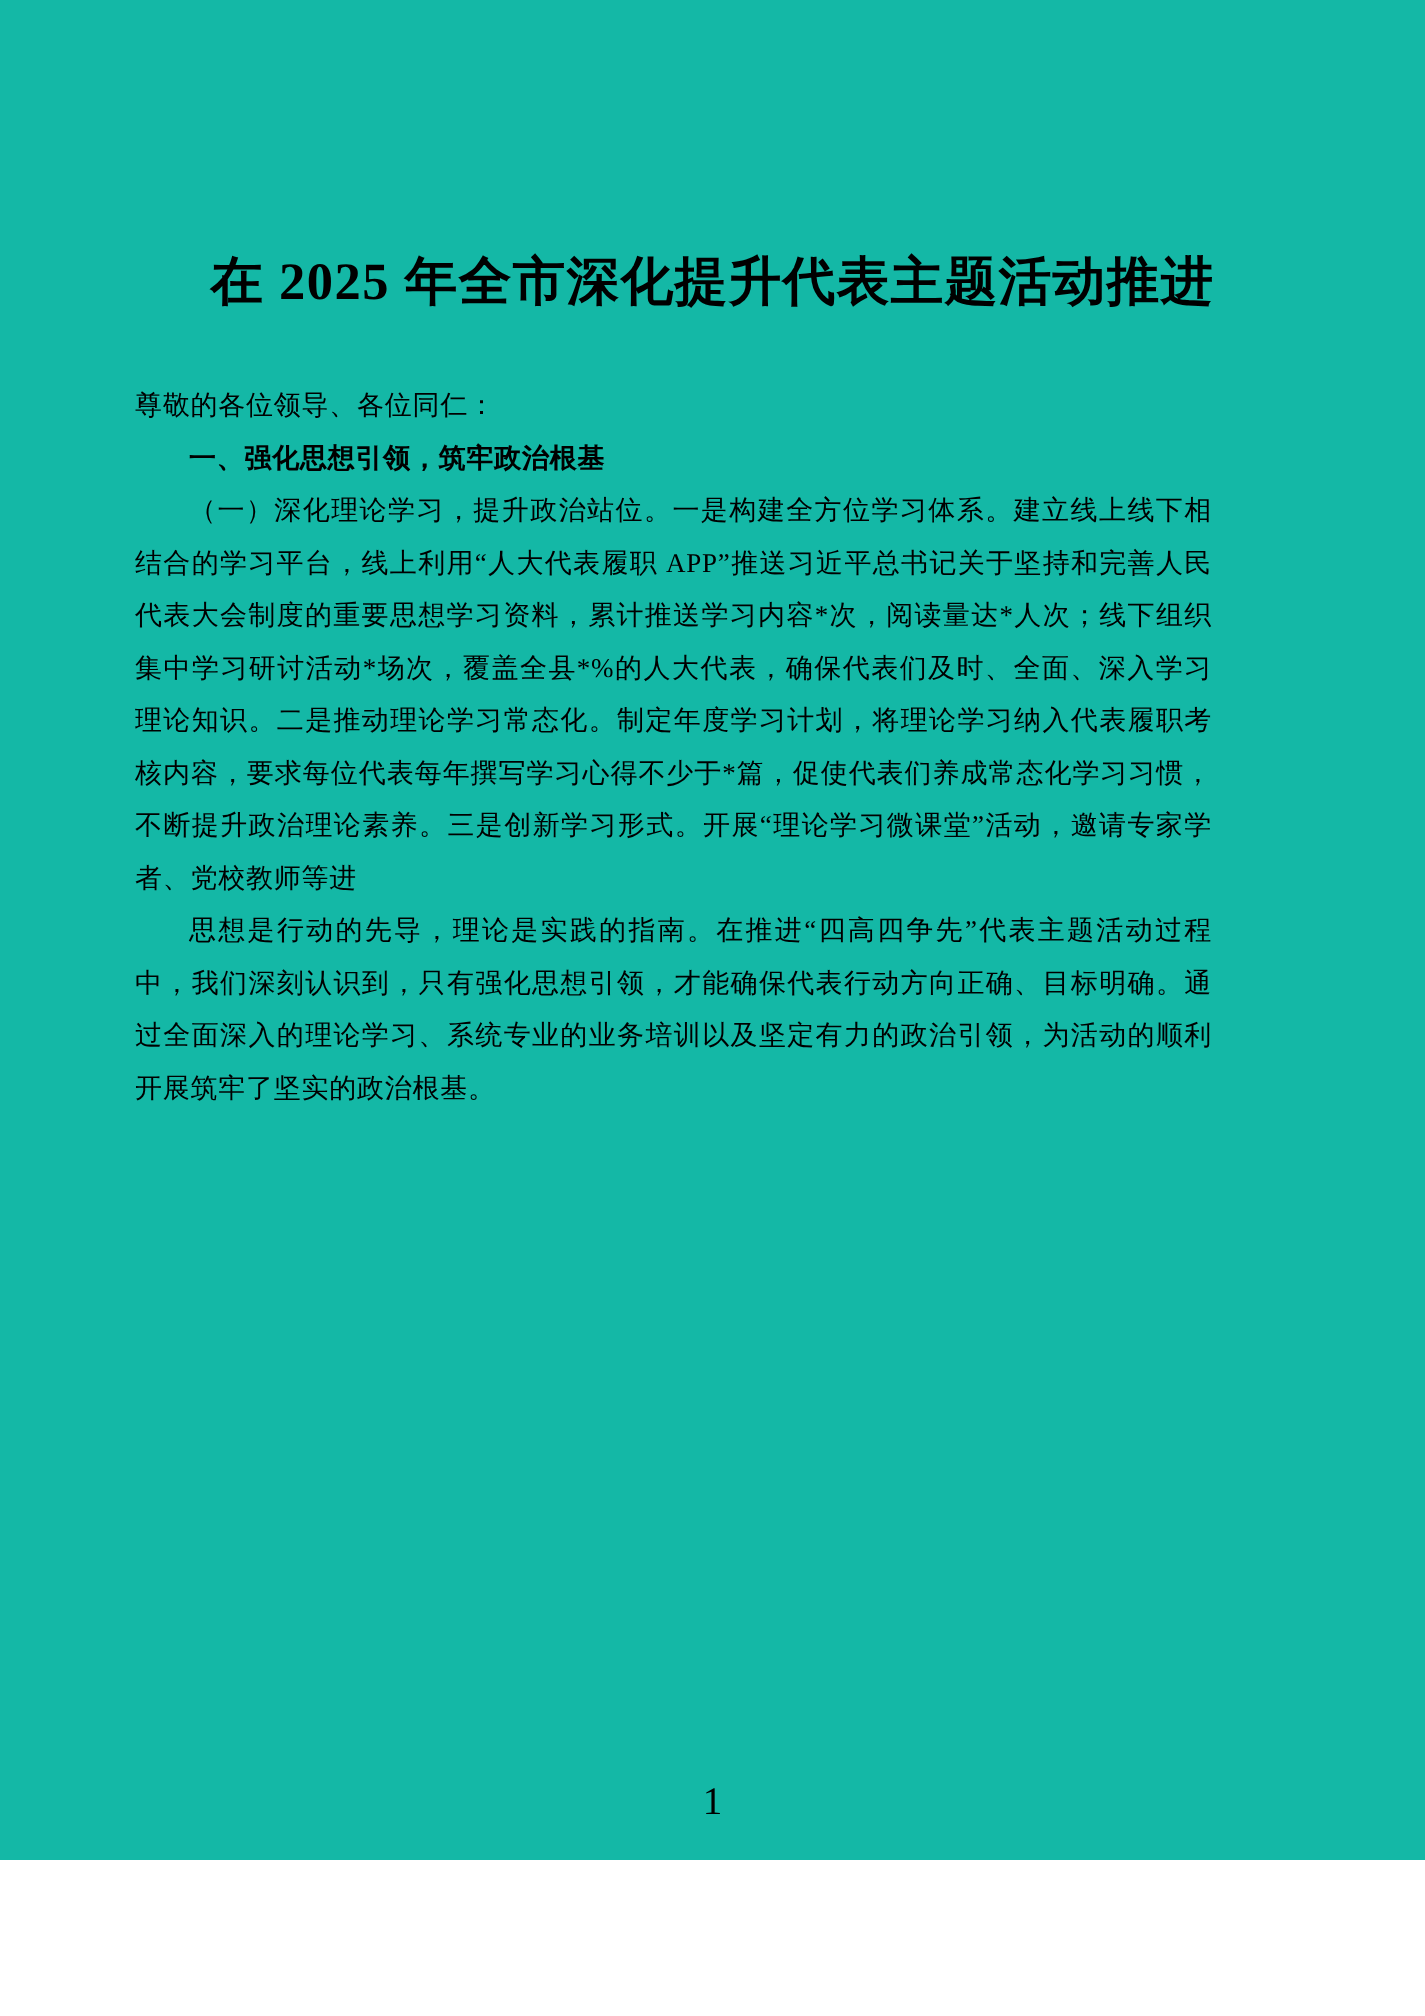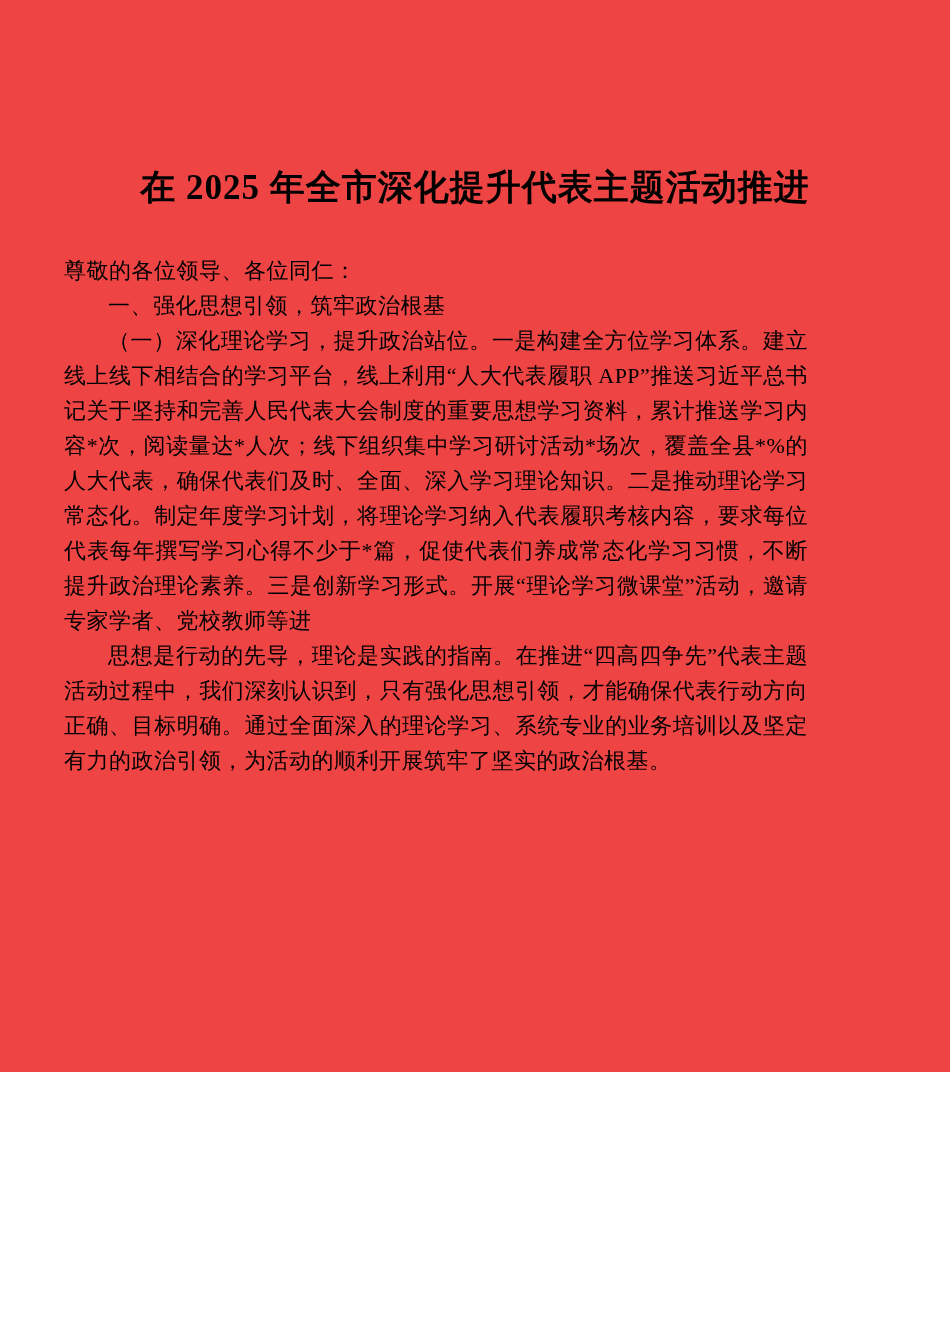--- a/index.html
+++ b/index.html
@@ -3,56 +3,56 @@
 <meta charset="utf-8">
 <style>
   html, body {
     margin: 0;
     padding: 0;
     background: #ffffff;
   }
   .page {
     position: relative;
     width: 950px;
-    height: 1072px;
+    height: 1240px;
     margin: 0 auto;
-    background: #ef4444;
+    background: #14b8a6;
     color: #000000;
     font-family: "Liberation Serif", "DejaVu Serif", serif;
     overflow: hidden;
     box-sizing: border-box;
   }
   .title {
     margin: 0;
     padding: 150px 75px 0 75px;
     text-align: center;
     font-size: 35px;
     font-weight: bold;
     letter-spacing: 1px;
     line-height: 75px;
   }
   .title-line {
     display: block;
   }
   .body-text {
-    margin: 28px 142px 0 64px;
-    font-size: 22px;
+    margin: 28px 142px 0 90px;
+    font-size: 18px;
     letter-spacing: 0.5px;
     line-height: 35px;
     text-align: justify;
   }
   .para {
     margin: 0;
     text-indent: 2em;
   }
   .para.salutation {
     text-indent: 0;
   }
   .para.heading {
-    font-weight: normal;
+    font-weight: bold;
   }
   .page-number {
     position: absolute;
     top: 1186px;
     left: 0;
     width: 100%;
     text-align: center;
     font-size: 26px;
   }
 </style>

